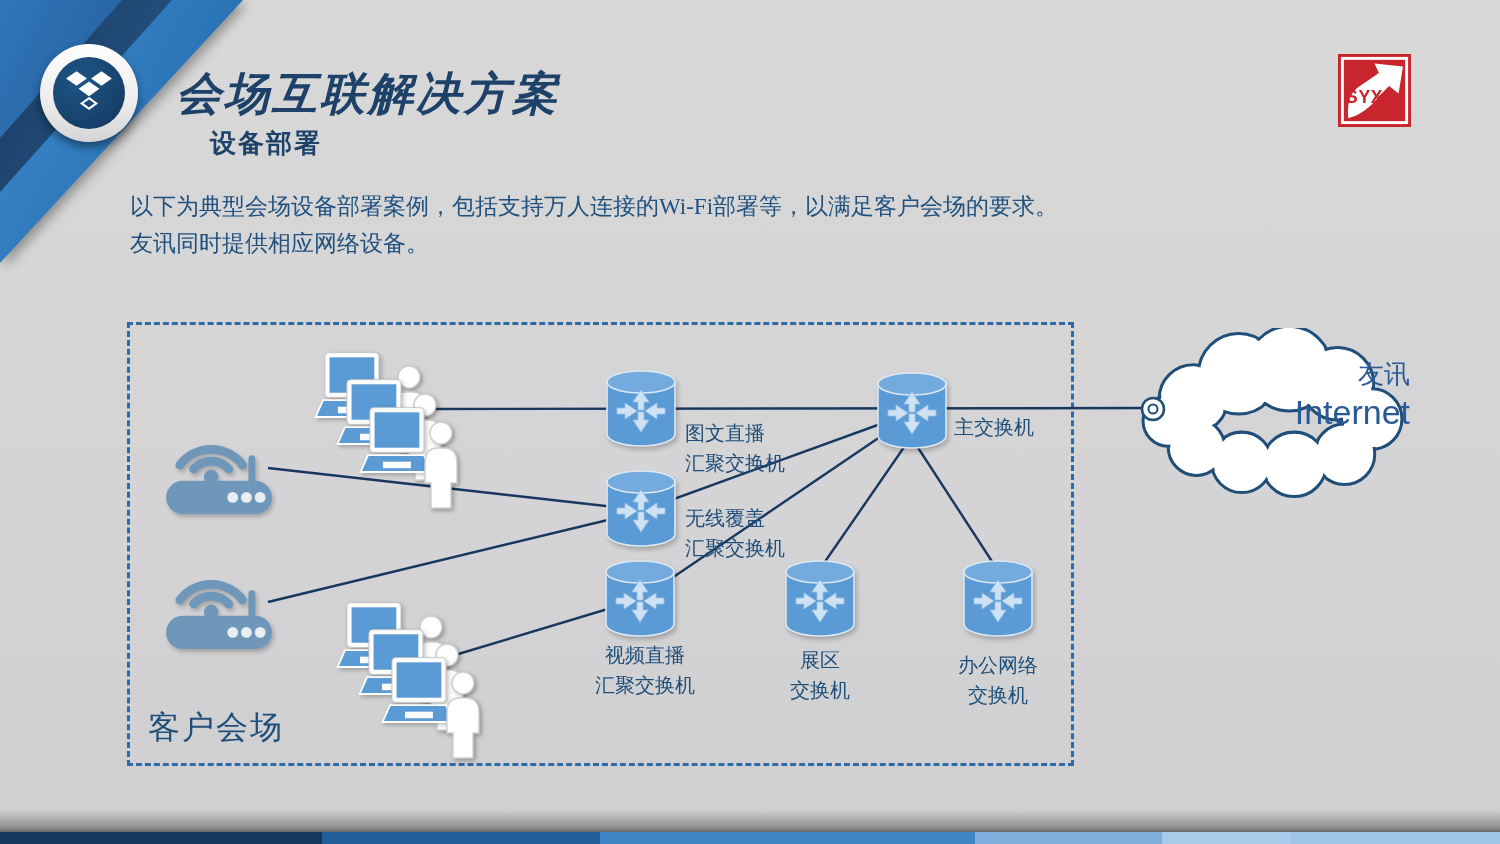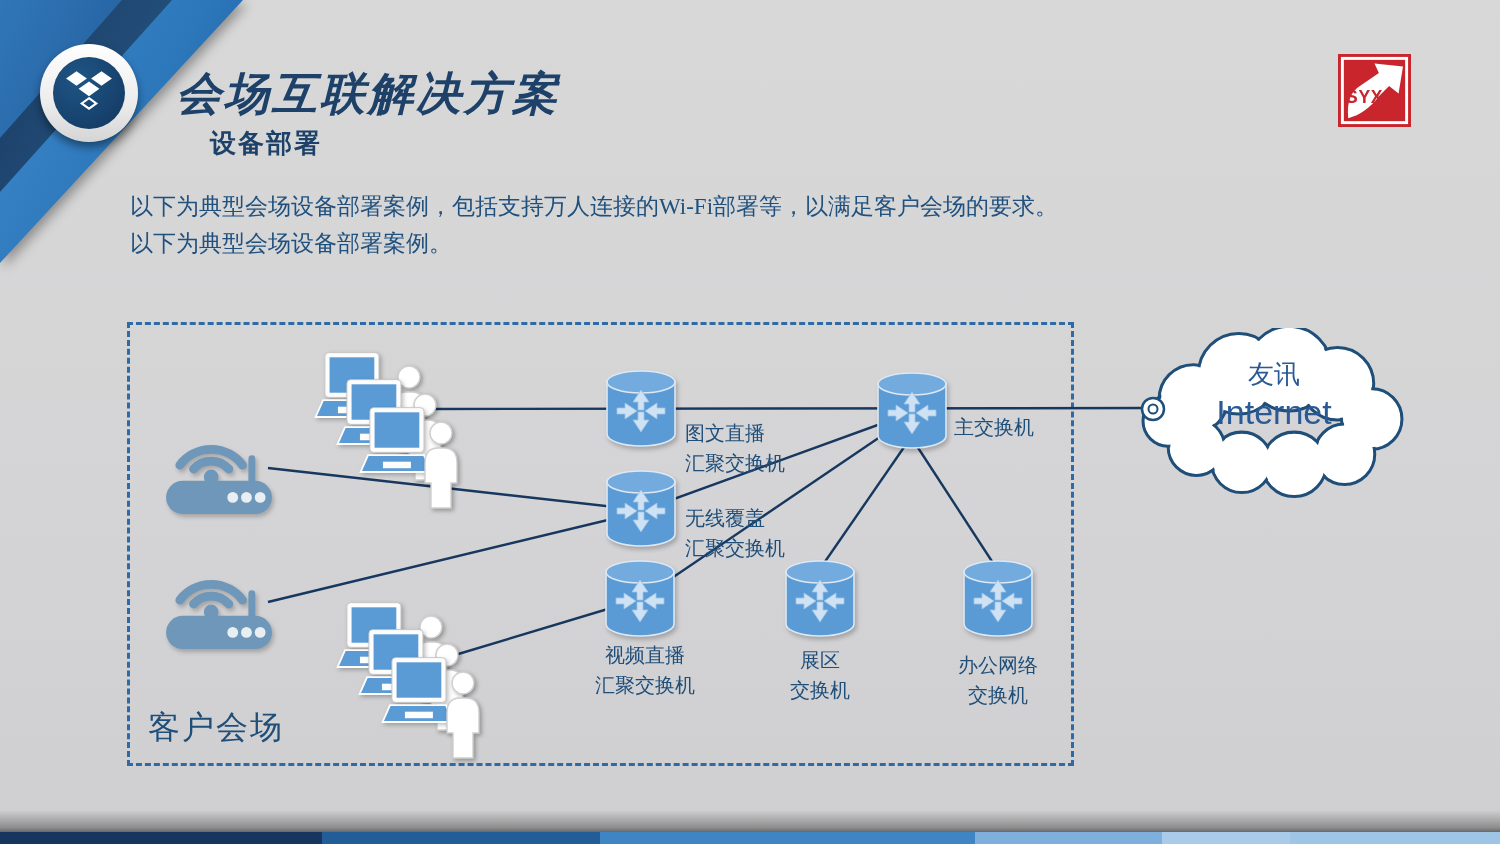--- a/index.html
+++ b/index.html
@@ -36,21 +36,21 @@
   .venue-box{position:absolute;left:127px;top:322px;width:941px;height:438px;
     border:3px dashed #2e6ba6;}
   .netlines{position:absolute;left:0;top:0;width:1500px;height:844px;pointer-events:none;}
   .node{position:absolute;}
   .node svg{filter:drop-shadow(2px 3px 2px rgba(0,0,0,.22));}
   .lbl{position:absolute;font-size:20px;line-height:30px;color:#1f4e79;white-space:nowrap;}
   .lbl.center{text-align:center;white-space:normal;}
   .boundary-label{position:absolute;left:148px;top:706px;font-size:32px;color:#1f4e79;letter-spacing:2px;}
   
   .cloud{position:absolute;left:1138px;top:328px;width:272px;height:172px;}
-  .cloud-text{position:absolute;left:0;top:30px;width:100%;text-align:center;color:#2a5a96;}
+  .cloud-text{position:absolute;left:0;top:30px;width:100%;text-align:right;color:#2a5a96;}
   .cloud-text .c1{font-size:26px;line-height:34px;}
   .cloud-text .c2{font-size:34px;line-height:40px;font-family:Liberation Sans, sans-serif;}
   
   .lapgrp{position:absolute;width:160px;height:150px;}
   .lapgrp .laptop{position:absolute;width:82px;height:78px;filter:drop-shadow(2px 2px 2px rgba(0,0,0,.25));}
   .lapgrp .person{position:absolute;width:42px;height:90px;filter:drop-shadow(2px 2px 2px rgba(0,0,0,.3));}
   
   .bottom-shadow{position:absolute;left:0;bottom:12px;width:100%;height:22px;
     background:linear-gradient(to bottom,rgba(90,90,90,0) 0%,rgba(60,60,60,.45) 80%,rgba(35,35,35,.6) 100%);}
   .bottom-bar{position:absolute;left:0;bottom:0;width:100%;height:12px;
@@ -92,21 +92,21 @@
       <rect x="0" y="0" width="100" height="100" fill="#c9252c"></rect>
       <rect x="4" y="4" width="92" height="92" fill="#ffffff"></rect>
       <rect x="8" y="8" width="84" height="84" fill="#c9252c"></rect>
       <path d="M14 88 C12 64 18 52 30 44 L56 26 L50 13 L89 17 L83 54 L70 44 L56 58 C44 74 30 84 14 88 Z" fill="#ffffff"></path>
       <text x="11" y="67" font-family="Liberation Sans, DejaVu Sans, sans-serif" font-weight="bold" font-size="24" fill="#c9252c" letter-spacing="1">SYX</text>
     </svg>
   </div>
 
   <div class="bodytext">
     <div>以下为典型会场设备部署案例，包括支持万人连接的Wi-Fi部署等，以满足客户会场的要求。</div>
-    <div>以下为典型会场设备部署案例。</div>
+    <div>友讯同时提供相应网络设备。</div>
   </div>
 
   <div class="venue-box"></div>
 
   <svg class="netlines">
     <g stroke="#17375e" stroke-width="2.4">
       <line x1="433" y1="409" x2="1152" y2="408"></line>
       <line x1="268" y1="468" x2="641" y2="510"></line>
       <line x1="268" y1="602" x2="641" y2="512"></line>
       <line x1="445" y1="658" x2="641" y2="599"></line>

